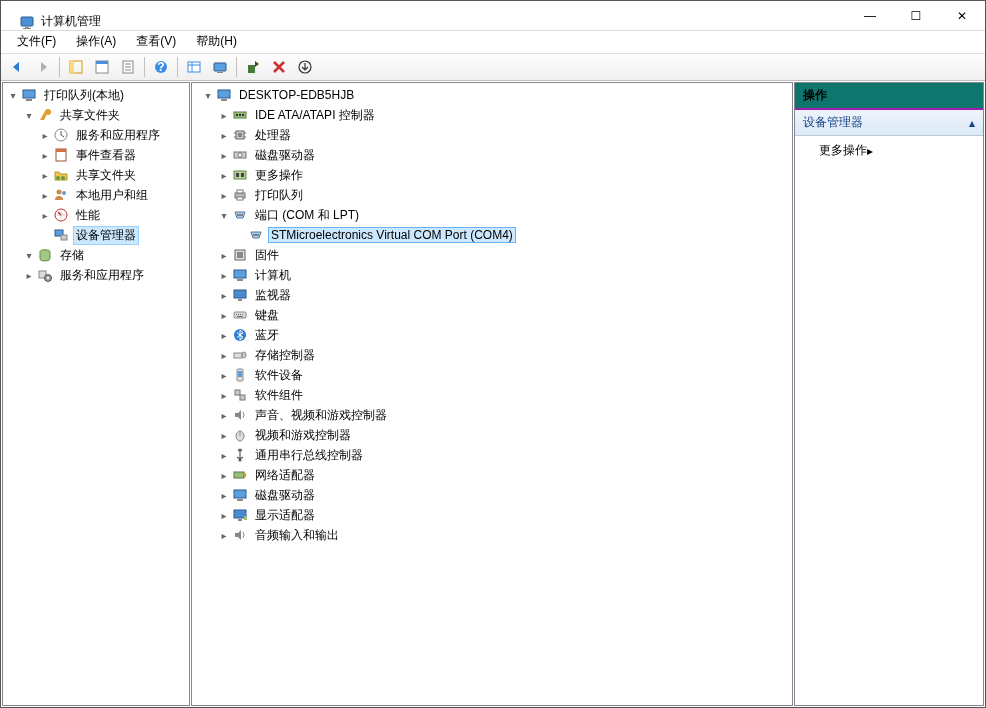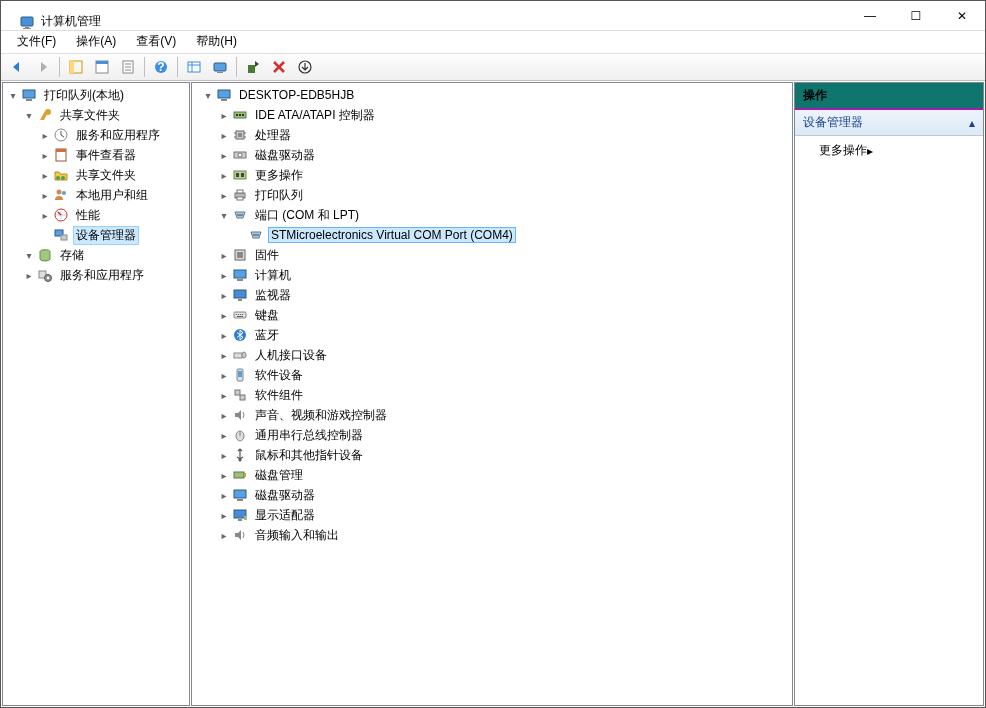--- a/index.html
+++ b/index.html
@@ -416,21 +416,21 @@
         <span class="tree-label">蓝牙</span>
       </div>
       <div class="tree-row c-indent-1">
         <span class="tree-toggle">▸</span>
         <span class="tree-icon">
             <svg width="16" height="16" viewBox="0 0 16 16">
               <rect x="2" y="6" width="8" height="5" fill="#ddd" stroke="#888"></rect>
               <ellipse cx="12" cy="8" rx="2" ry="3" fill="#ccc" stroke="#888"></ellipse>
             </svg>
           </span>
-        <span class="tree-label">人机接口设备</span>
+        <span class="tree-label">存储控制器</span>
       </div>
       <div class="tree-row c-indent-1">
         <span class="tree-toggle">▸</span>
         <span class="tree-icon">
             <svg width="16" height="16" viewBox="0 0 16 16">
               <rect x="5" y="2" width="6" height="12" rx="1" fill="#ddd" stroke="#888"></rect>
               <rect x="6" y="4" width="4" height="6" fill="#5aa0e0"></rect>
             </svg>
           </span>
         <span class="tree-label">软件设备</span>
@@ -456,41 +456,41 @@
         <span class="tree-label">声音、视频和游戏控制器</span>
       </div>
       <div class="tree-row c-indent-1">
         <span class="tree-toggle">▸</span>
         <span class="tree-icon">
             <svg width="16" height="16" viewBox="0 0 16 16">
               <ellipse cx="8" cy="9" rx="4" ry="5" fill="#ddd" stroke="#888"></ellipse>
               <line x1="8" y1="4" x2="8" y2="9" stroke="#888"></line>
             </svg>
           </span>
-        <span class="tree-label">通用串行总线控制器</span>
+        <span class="tree-label">视频和游戏控制器</span>
       </div>
       <div class="tree-row c-indent-1">
         <span class="tree-toggle">▸</span>
         <span class="tree-icon">
             <svg width="16" height="16" viewBox="0 0 16 16">
               <path d="M8 2 L8 12 M8 12 L5 10 M8 12 L11 10 M6 4 L8 2 L10 4" stroke="#555" fill="none" stroke-width="1.2"></path>
               <circle cx="8" cy="13" r="1.5" fill="#555"></circle>
             </svg>
           </span>
-        <span class="tree-label">鼠标和其他指针设备</span>
+        <span class="tree-label">通用串行总线控制器</span>
       </div>
       <div class="tree-row c-indent-1">
         <span class="tree-toggle">▸</span>
         <span class="tree-icon">
             <svg width="16" height="16" viewBox="0 0 16 16">
               <rect x="2" y="5" width="10" height="6" fill="#9abf7a" stroke="#5a7a40"></rect>
               <rect x="12" y="6" width="2" height="4" fill="#d0a030"></rect>
             </svg>
           </span>
-        <span class="tree-label">磁盘管理</span>
+        <span class="tree-label">网络适配器</span>
       </div>
       <div class="tree-row c-indent-1">
         <span class="tree-toggle">▸</span>
         <span class="tree-icon">
             <svg width="16" height="16" viewBox="0 0 16 16">
               <rect x="2" y="3" width="12" height="8" fill="#5aa0e0" stroke="#2b5c8a"></rect>
               <rect x="5" y="12" width="6" height="2" fill="#888"></rect>
             </svg>
           </span>
         <span class="tree-label">磁盘驱动器</span>

